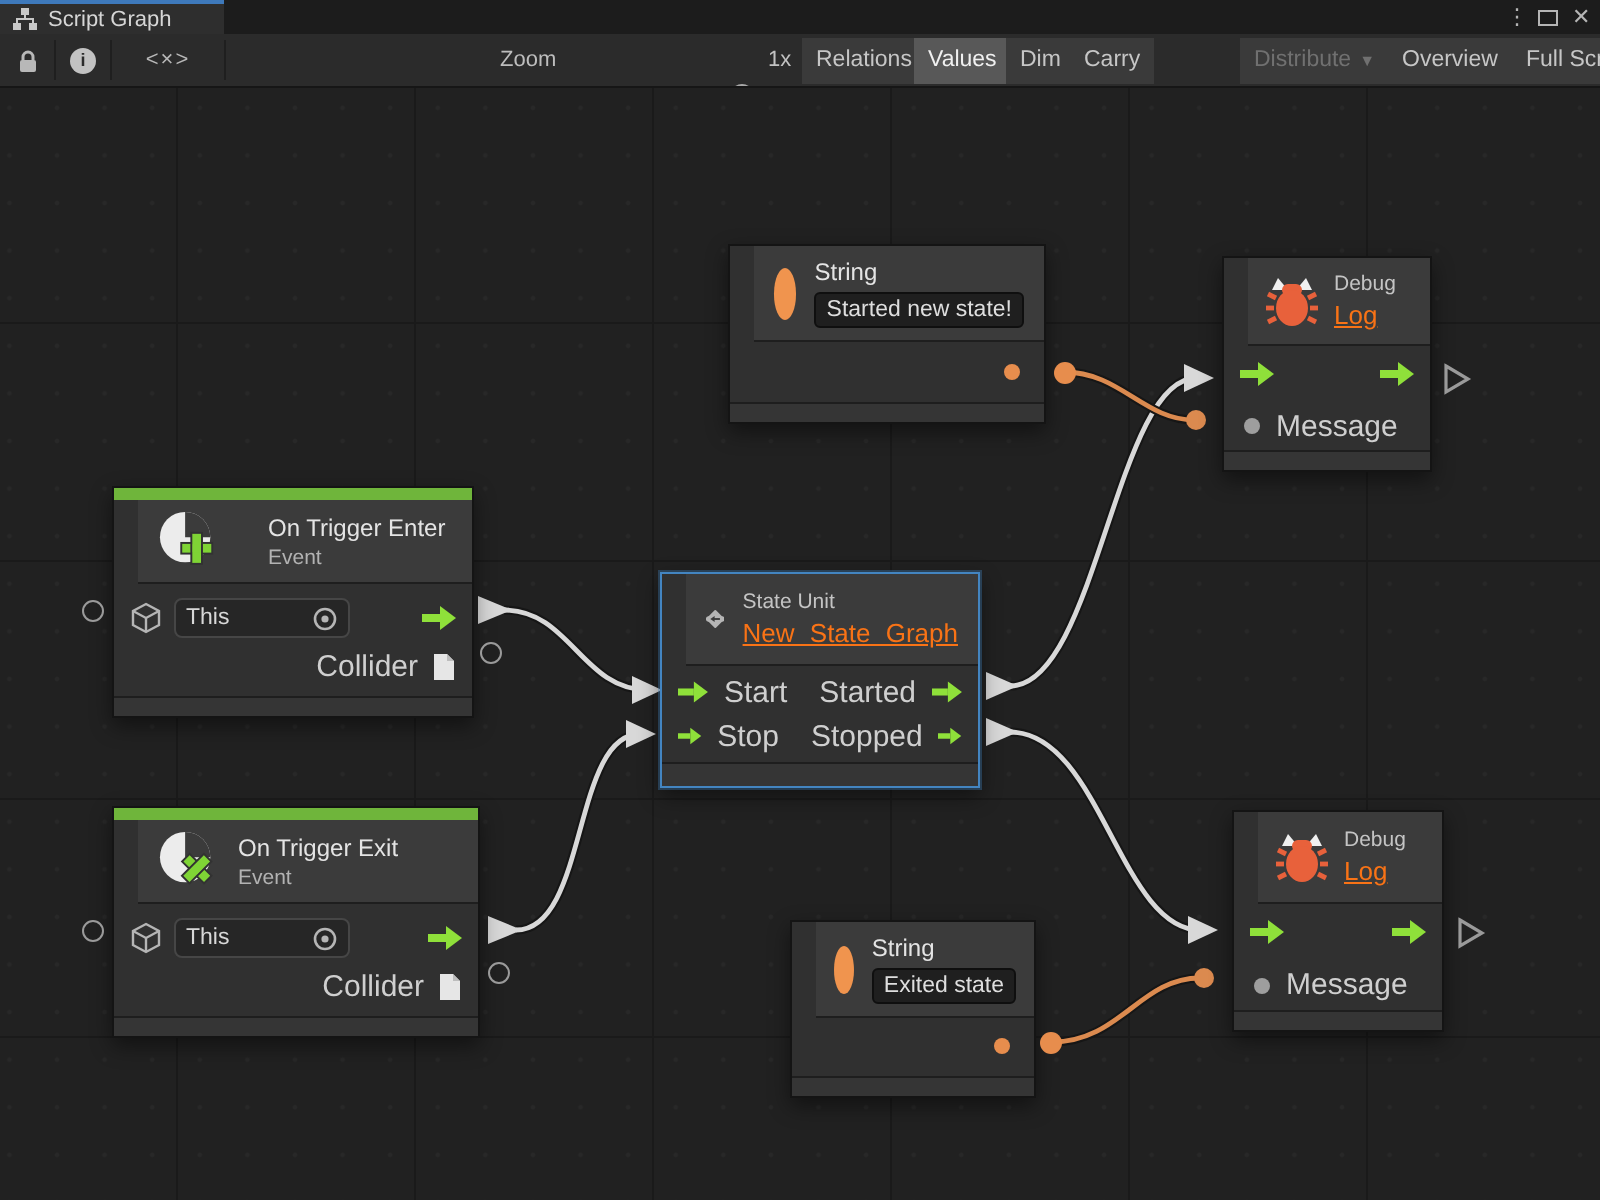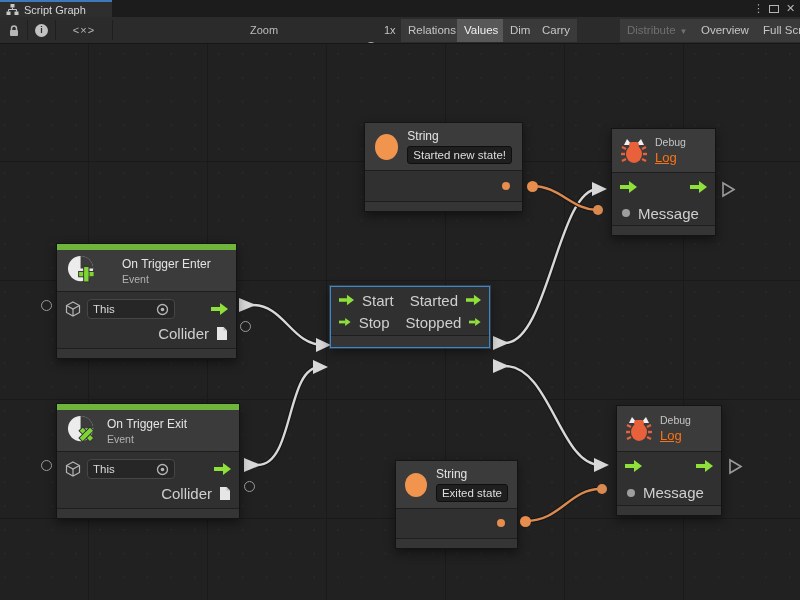--- a/index.html
+++ b/index.html
@@ -45,21 +45,21 @@
       linear-gradient(to bottom, #1a1a1a 1px, transparent 1px);
     background-size: 23.8px 23.8px, 119px 119px, 119px 119px;
     background-position: 16.6px 21.8px, 88px 117px, 88px 117px; }
   #wires { position:absolute; left:0; top:0; width:800px; height:600px; pointer-events:none; }
 
   
   .node { position:absolute; background:#303030; border:1px solid #141414;
           box-shadow:0 4px 10px rgba(0,0,0,.45); }
   .node.selected { border:1px solid #4385c1; box-shadow:0 0 0 1px rgba(67,133,193,.35), 0 4px 10px rgba(0,0,0,.45); }
   .nheader { background:#3b3b3b; display:flex; align-items:center; gap:9px; padding:7px 10px;
-             border-bottom:1px solid #1e1e1e; }
+             border-bottom:1px solid #1e1e1e;margin-left:12px; }
   .ntitle { font-size:12px; color:#e4e4e4; white-space:nowrap; }
   .nsub { font-size:10.5px; color:#b2b2b2; margin-top:2px; }
   .nkind { font-size:10.5px; color:#c4c4c4; }
   .nbig { font-size:13px; color:#f97316; margin-top:2px; white-space:nowrap;text-decoration:underline; }
   .nfooter { height:10px; background:#353535; border-top:1px solid #1e1e1e; }
   .greenbar { height:6px; background:#6fb53b; }
   .prow { display:flex; align-items:center; }
   .plabel { font-size:15px; color:#cfcfcf; }
   .strfield { background:#1f1f1f; border:1px solid #0f0f0f; border-radius:3px; padding:2px 5px;
               font-size:11.5px; color:#dedede; margin-top:3px; white-space:nowrap; }
@@ -215,20 +215,33 @@
           <path d="M7.5 1 V4.5 H11 Z" fill="#bdbdbd"></path>
         </svg>
       </div>
     </div>
     <div class="nfooter"></div>
   </div>
   <div class="port ringport" style="left:41px;top:300px;"></div>
   <div class="port ringport" style="left:240px;top:321px;"></div>
 
   <div class="node selected" style="left:330px; top:286px; width:160px;">
+    <div class="nheader" style="padding:8px 10px;">
+      <svg width="29" height="29" viewBox="0 0 28 28">
+        <polygon points="14,2 26,14 14,26 2,14" fill="#b5b5b5" stroke="#b5b5b5" stroke-width="3" stroke-linejoin="round"></polygon>
+        <circle cx="4" cy="14" r="4.2" fill="#b5b5b5"></circle>
+        <circle cx="24" cy="14" r="4.2" fill="#b5b5b5"></circle>
+        <rect x="12" y="12.6" width="9" height="2.8" fill="#3b3b3b"></rect>
+        <polygon points="13,9.5 13,18.5 6.5,14" fill="#3b3b3b"></polygon>
+      </svg>
+      <div>
+        <div class="nkind">State Unit</div>
+        <div class="nbig" style="word-spacing:4px;">New State Graph</div>
+      </div>
+    </div>
     <div style="padding:2px 8px;">
       <div class="prow" style="height:22px;gap:8px;">
         <svg width="17" height="12" viewBox="0 0 17 12">
           <rect x="0" y="4" width="9" height="4" fill="#8fe03a"></rect>
             <polygon points="9,0 17,6 9,12" fill="#8fe03a"></polygon>
           </svg>
         <div class="plabel">Start</div>
         <div class="spacer"></div>
         <div class="plabel">Started</div>
         <svg width="17" height="12" viewBox="0 0 17 12">

